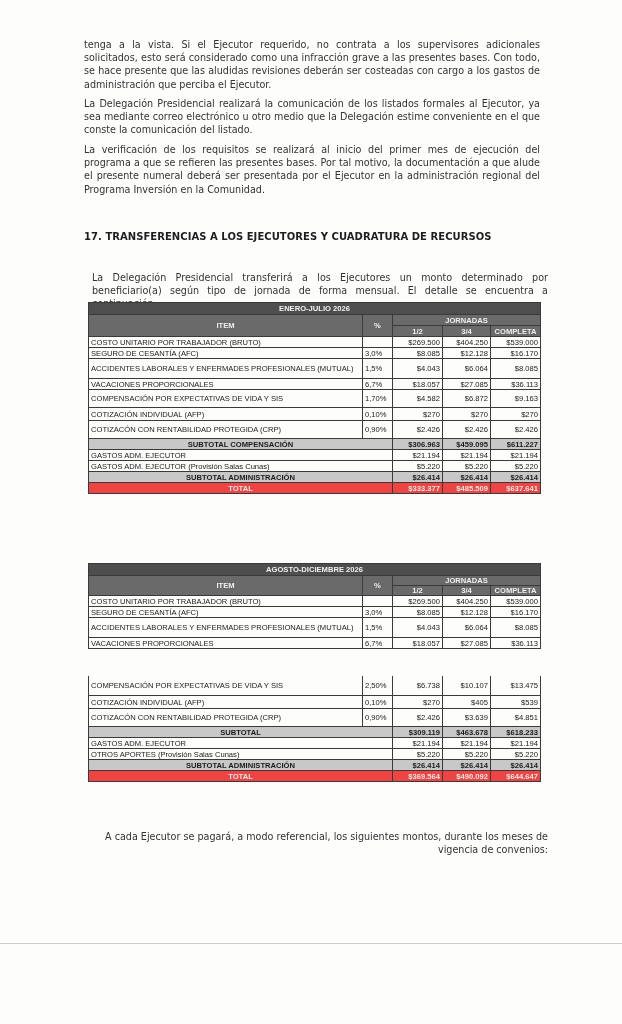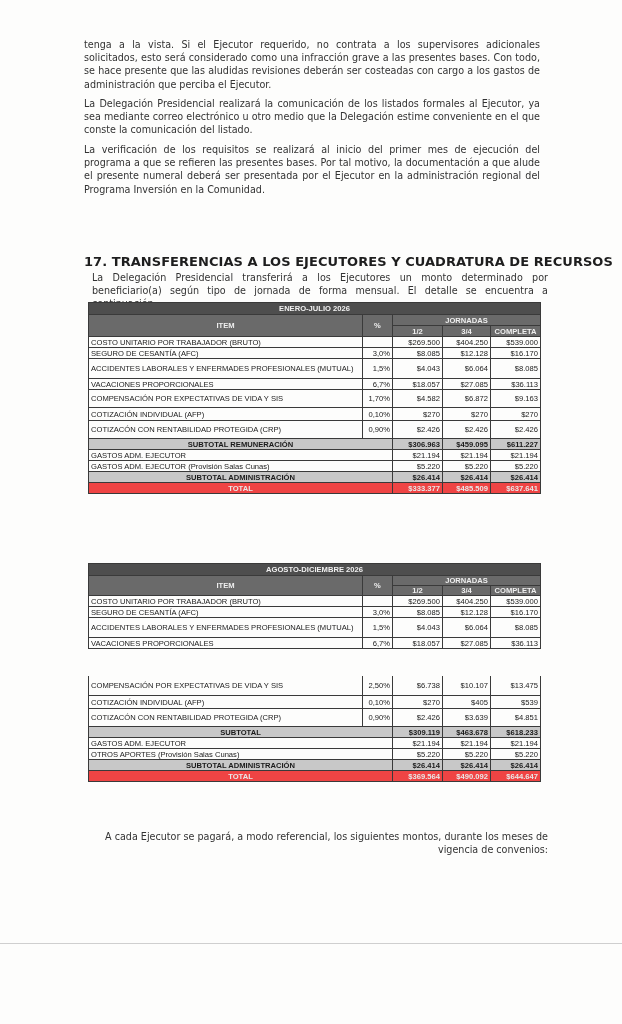--- a/index.html
+++ b/index.html
@@ -10,22 +10,22 @@
     color: #2a2a2a;
     position: relative;
   }
   .page { position: absolute; left: 0; top: 0; width: 622px; height: 720px; }
   .para {
     position: absolute; left: 84px; width: 456px;
     font-size: 9.6px; line-height: 13.2px; text-align: justify;
     color: #333;
   }
   .heading {
-    position: absolute; left: 84px; top: 254px;
-    font-size: 13px; font-weight: bold; color: #1e1e1e;
+    position: absolute; left: 84px; top: 231px;
+    font-size: 10px; font-weight: bold; color: #1e1e1e;
     letter-spacing: 0.05px;
   }
   table.budget {
     position: absolute; left: 88px; width: 452px;
     border-collapse: collapse;
     font-family: "Liberation Sans", sans-serif;
     font-size: 7.6px; color: #1a1a1a;
     table-layout: fixed;
   }
   table.budget td, table.budget th {
@@ -35,21 +35,21 @@
     overflow: hidden;
   }
   table.budget col.c-item { width: 274px; }
   table.budget col.c-pct { width: 30px; }
   table.budget col.c-half { width: 50px; }
   table.budget col.c-34 { width: 48px; }
   table.budget col.c-full { width: 50px; }
   .hdr-title { background: #4e4e4e; color: #f2f2f2; font-weight: bold; text-align: center; height: 11px; }
   .hdr { background: #6a6a6a; color: #efefef; font-weight: bold; text-align: center; }
   .num { text-align: right; }
-  .pct { text-align: right; }
+  .pct { text-align: left; }
   .r11 td { height: 10px; }
   .r-tall td { height: 17px; }
   .r-wrap td { height: 19px; }
   .wrap { white-space: normal !important; line-height: 9px; }
   .sub td { background: #c8c8c8; font-weight: bold; height: 10px; }
   .sub td.lbl { text-align: center; }
   .tot td { background: #ef4444; color: #e8e8e8; font-weight: bold; height: 10px; }
   .tot td.lbl { text-align: center; }
   table.budget.open-top tr:first-child td { border-top: none; }
   .fold-line {
@@ -135,21 +135,21 @@
       <td class="num">$270</td>
     </tr>
     <tr class="r-tall">
       <td>COTIZACÓN CON RENTABILIDAD PROTEGIDA (CRP)</td>
       <td class="pct">0,90%</td>
       <td class="num">$2.426</td>
       <td class="num">$2.426</td>
       <td class="num">$2.426</td>
     </tr>
     <tr class="sub">
-      <td colspan="2" class="lbl">SUBTOTAL REMUNERACIÓN</td>
+      <td colspan="2" class="lbl">SUBTOTAL COMPENSACIÓN</td>
       <td class="num">$306.963</td>
       <td class="num">$459.095</td>
       <td class="num">$611.227</td>
     </tr>
     <tr class="r11">
       <td colspan="2">GASTOS ADM. EJECUTOR</td>
       <td class="num">$21.194</td>
       <td class="num">$21.194</td>
       <td class="num">$21.194</td>
     </tr>

